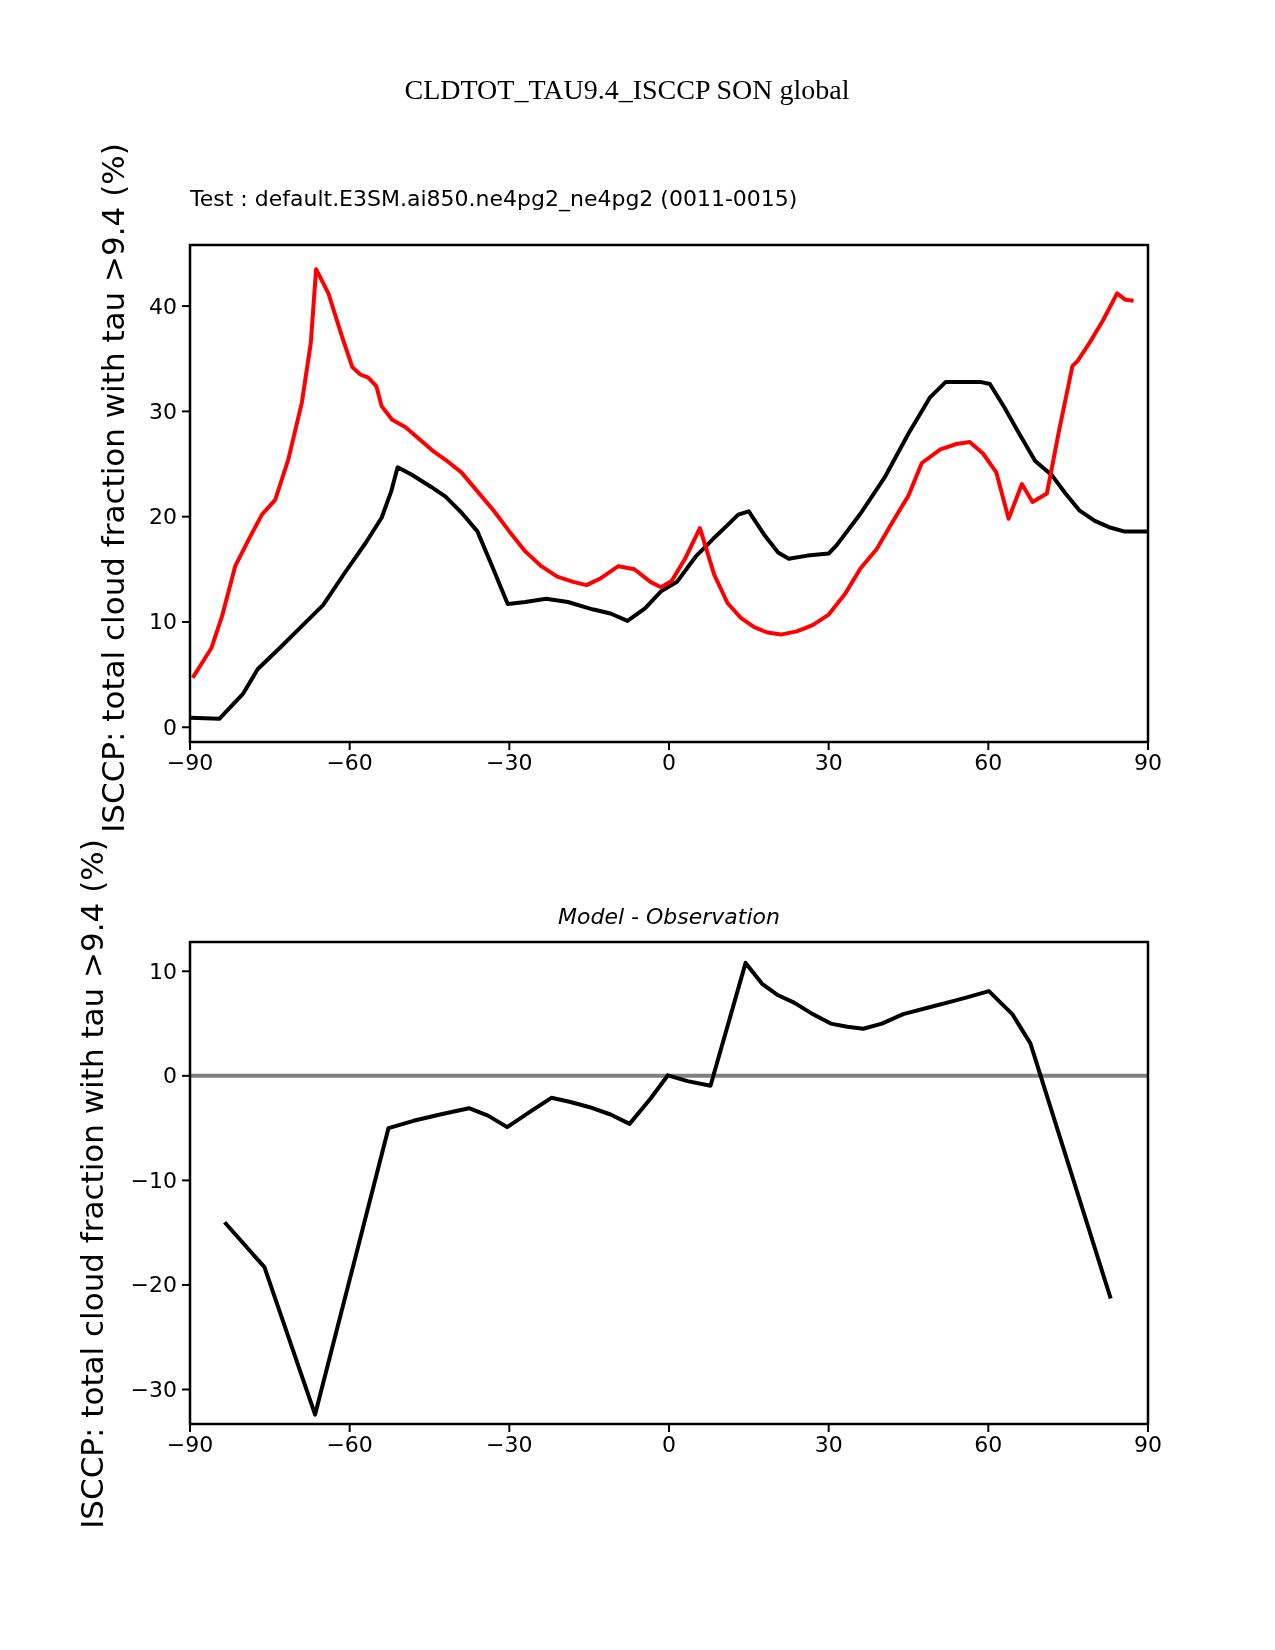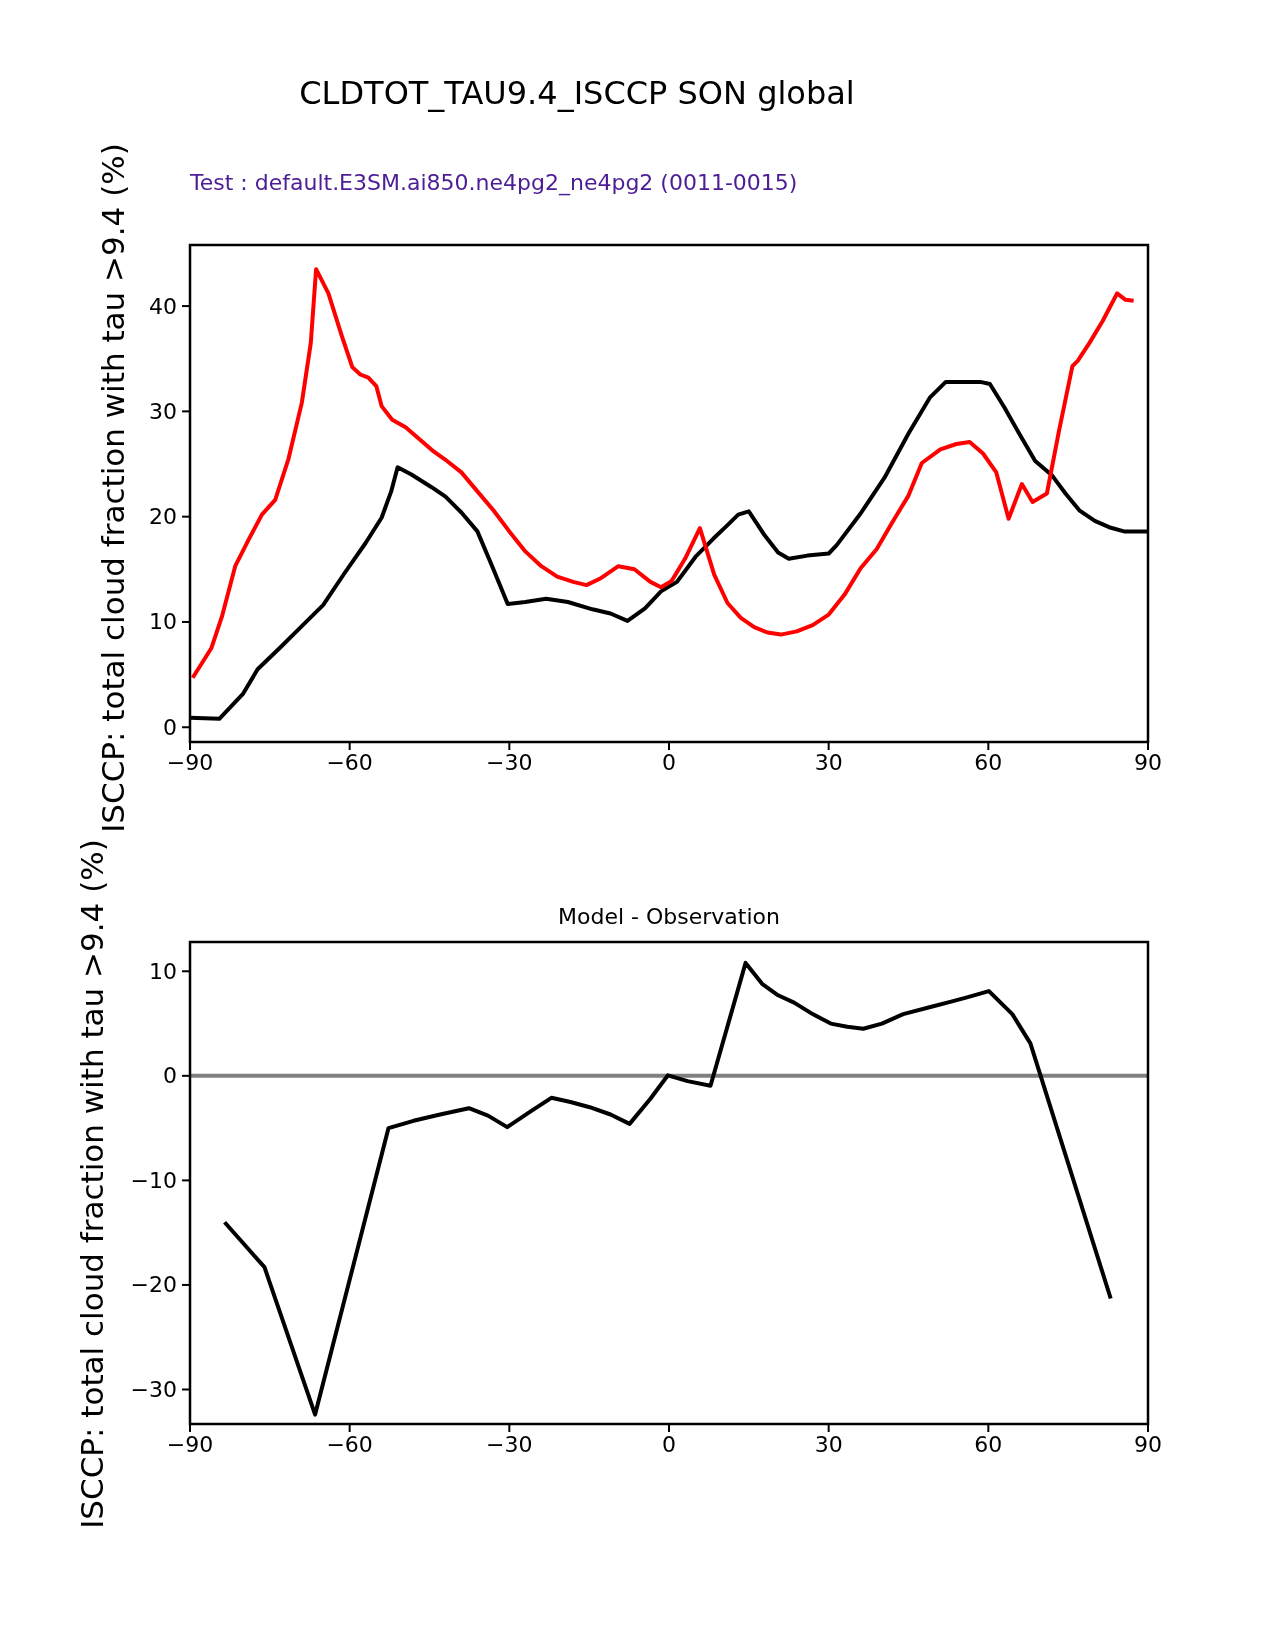--- a/index.html
+++ b/index.html
@@ -4,24 +4,24 @@
 <style>
   html,body { margin:0; padding:0; background:#ffffff; }
   #page {
     position:relative; width:1275px; height:1650px;
     background:#ffffff; overflow:hidden;
     font-family:"DejaVu Sans", "Liberation Sans", sans-serif;
     color:#000;
   }
   #plot-svg { position:absolute; left:0; top:0; }
   .abs { position:absolute; white-space:nowrap; }
-  #fig-title { left:577px; top:74px; transform:translateX(-50%); font-size:32px; }
+  #fig-title { left:627px; top:74px; transform:translateX(-50%); font-size:28px;font-family:Liberation Serif, serif; }
   #test-line { left:190px; top:170px; font-size:22px; }
   #ref-line  { left:190px; top:202px; font-size:22px; }
-  #bottom-title { left:669px; top:904px; transform:translateX(-50%); font-size:22px; }
+  #bottom-title { left:669px; top:904px; transform:translateX(-50%); font-size:22px;font-style:italic; }
   .vlabel { position:absolute; white-space:nowrap; font-size:31px;
             transform:translate(-50%,-50%) rotate(-90deg); }
   #ylabel-top    { left:113px; top:488px;  }
   #ylabel-bottom { left:92px;  top:1184px; }
 </style>
 </head>
 <body>
 
 <div id="page">
 
@@ -83,16 +83,16 @@
         <text x="177" y="1284.941431670282" text-anchor="end" dominant-baseline="central" font-size="22" fill="#000000" font-family="&quot;DejaVu Sans&quot;, &quot;Liberation Sans&quot;, sans-serif">−20</text>
         <line x1="182" y1="1389.4967462039046" x2="190" y2="1389.4967462039046" stroke="#000000" stroke-width="2"></line>
         <text x="177" y="1389.4967462039046" text-anchor="end" dominant-baseline="central" font-size="22" fill="#000000" font-family="&quot;DejaVu Sans&quot;, &quot;Liberation Sans&quot;, sans-serif">−30</text>
       </g>
   </svg>
 
   <div id="ylabel-top" class="vlabel">ISCCP: total cloud fraction with tau &gt;9.4 (%)</div>
   <div id="ylabel-bottom" class="vlabel">ISCCP: total cloud fraction with tau &gt;9.4 (%)</div>
 
   <div id="fig-title" class="abs">CLDTOT_TAU9.4_ISCCP SON global</div>
-  <div id="test-line" class="abs" style="color: #4c1d95;">Test : default.E3SM.ai850.ne4pg2_ne4pg2 (0011-0015)</div>
+  <div id="test-line" class="abs" style="color: #000000; margin-top: 16px;">Test : default.E3SM.ai850.ne4pg2_ne4pg2 (0011-0015)</div>
   <div id="bottom-title" class="abs">Model - Observation</div>
 
 </div>
 
 </body></html>

